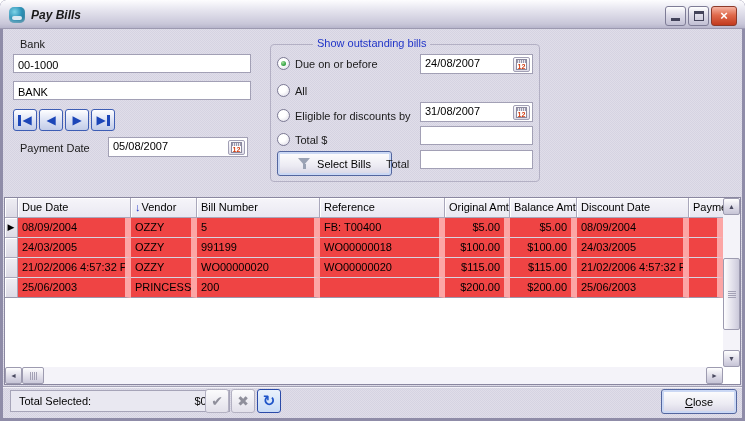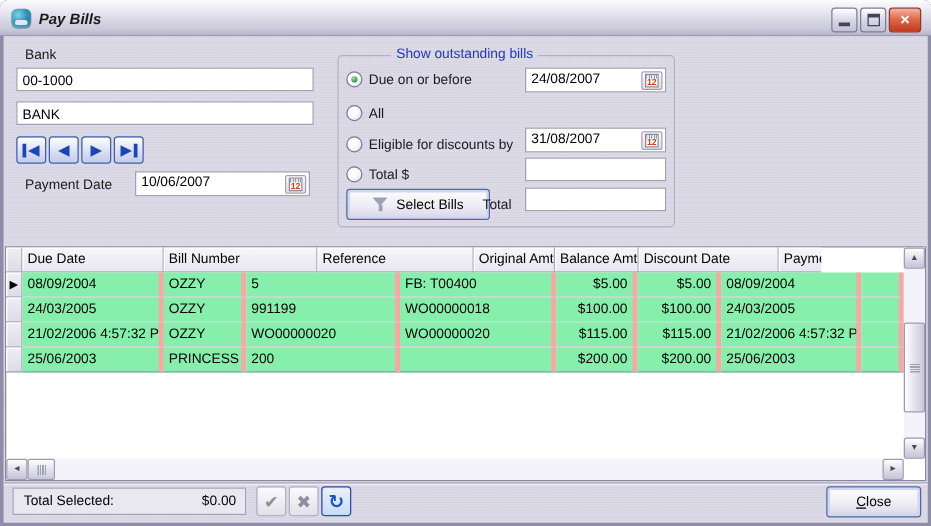--- a/index.html
+++ b/index.html
@@ -82,22 +82,22 @@
 
   
   .grid { position:absolute; left:4px; top:197px; width:737px; height:188px; background:#FFF;
           border:1px solid #8A87A0; }
   .grid-header { position:absolute; left:0; top:0; width:718px; height:20px; display:flex; }
   .hcell { height:20px; background:linear-gradient(#F6F5FA,#E9E8F1);
            border-right:1px solid #A9A7BB; border-bottom:1px solid #A9A7BB;
            box-shadow:inset 1px 1px 0 #FFF; padding:3px 0 0 4px;
            overflow:hidden; white-space:nowrap; }
   .grid-row { position:absolute; left:0; width:718px; height:20px; display:flex; }
-  .cell { height:20px; border-right:4px solid #fca5a5; border-bottom:1px solid #D6D4E0;
-          padding:3px 0 0 4px; overflow:hidden; white-space:nowrap; background:#86efac; }
+  .cell { height:20px; border-right:6px solid #fca5a5; border-bottom:1px solid #D6D4E0;
+          padding:3px 0 0 4px; overflow:hidden; white-space:nowrap; background:#ef4444; }
   .sel { background:linear-gradient(#EFEEF4,#DDDBE6); border-right:1px solid #A9A7BB;
          border-bottom:1px solid #A9A7BB; box-shadow:inset 1px 1px 0 #FFF; padding:0; text-align:center; }
   .c0 { width:13px; } .c1 { width:113px; } .c2 { width:66px; } .c3 { width:123px; }
   .c4 { width:125px; } .c5 { width:65px; } .c6 { width:67px; } .c7 { width:112px; } .c8 { width:34px; }
   .num { text-align:right; padding-right:4px; padding-left:0; }
   .row-marker { font-size:9px; line-height:19px; color:#000; }
   .sort-arrow { color:#2135C8; margin-right:1px; }
   .last-row .cell, .last-row .sel { border-bottom:1px solid #9A98AC; }
 
   
@@ -117,21 +117,21 @@
   .hsb .right { left:701px; top:0; width:17px; height:17px; }
   .hsb .thumb { position:absolute; left:17px; top:0; width:22px; height:17px;
             background:linear-gradient(#FDFDFE,#DBD9E6 70%,#CBC9DA);
             border:1px solid #9D9BB0; border-radius:2px; }
   .hsb .grip { position:absolute; left:7px; top:4px; width:7px; height:8px;
             background:repeating-linear-gradient(90deg,#A3A1B5 0 1px, transparent 1px 2px); }
 
   
   .footer-line { position:absolute; left:3px; right:3px; top:386px; height:2px;
                  border-top:1px solid #A3A1B5; border-bottom:1px solid #F2F1F7; }
-  .total-box { position:absolute; left:10px; top:390px; width:187px; height:22px;
+  .total-box { position:absolute; left:10px; top:390px; width:220px; height:22px;
                border:1px solid #A6A4B8; background:#E9E8F1;text-align:right; }
   .total-label { position:absolute; left:8px; top:4px; }
   .total-value { position:absolute; right:7px; top:4px; }
   .tool-btn { position:absolute; top:389px; width:24px; height:24px; border:1px solid #B3B1C2;
               border-radius:3px; background:linear-gradient(#FBFBFC,#E2E0EA);
               display:flex; align-items:center; justify-content:center;
               font-size:14px; font-weight:bold; color:#8F8F9B; }
   .tool-accept { left:205px; } .tool-cancel { left:231px; }
   .tool-refresh { left:257px; border:1px solid #2B4BA8; background:linear-gradient(#EAF2FC,#C8DBF6);
               color:#1D53C8; font-size:15px; }
@@ -171,21 +171,21 @@
   <div class="nav-btn" style="left:65px;">
       <span>▶</span>
     </div>
   <div class="nav-btn" style="left:91px;">
       <span>▶</span>
       <span class="nav-bar"></span>
     </div>
 
   <div class="label" style="left:20px; top:142px;">Payment Date</div>
   <div class="textbox" style="left:108px; top:137px; width:140px; height:20px;">
-    <span>10/06/2007</span>
+    <span>05/08/2007</span>
     <span class="cal-btn">
         <span class="cal-face">
           <span class="cal-num">12</span>
         </span>
       </span>
   </div>
 
   <div class="groupbox">
     <div class="group-title">Show outstanding bills</div>
   </div>
@@ -225,20 +225,21 @@
     <span class="funnel"></span>
     <span>Select Bills</span>
   </div>
   <div class="label" style="left:386px; top:158px;">Total</div>
   <input class="textbox" style="left: 420px; top: 150px; width: 113px;" value="">
 
   <div class="grid">
     <div class="grid-header">
       <div class="hcell c0 sel"></div>
       <div class="hcell c1">Due Date</div>
+      <div class="hcell c2"><span class="sort-arrow">↓</span><span>Vendor</span></div>
       <div class="hcell c3">Bill Number</div>
       <div class="hcell c4">Reference</div>
       <div class="hcell c5">Original Amt</div>
       <div class="hcell c6">Balance Amt</div>
       <div class="hcell c7">Discount Date</div>
       <div class="hcell c8" style="border-right:none;">Payme</div>
     </div>
 
     <div class="grid-row" style="top:20px;">
       <div class="sel c0"><span class="row-marker">▶</span></div>

